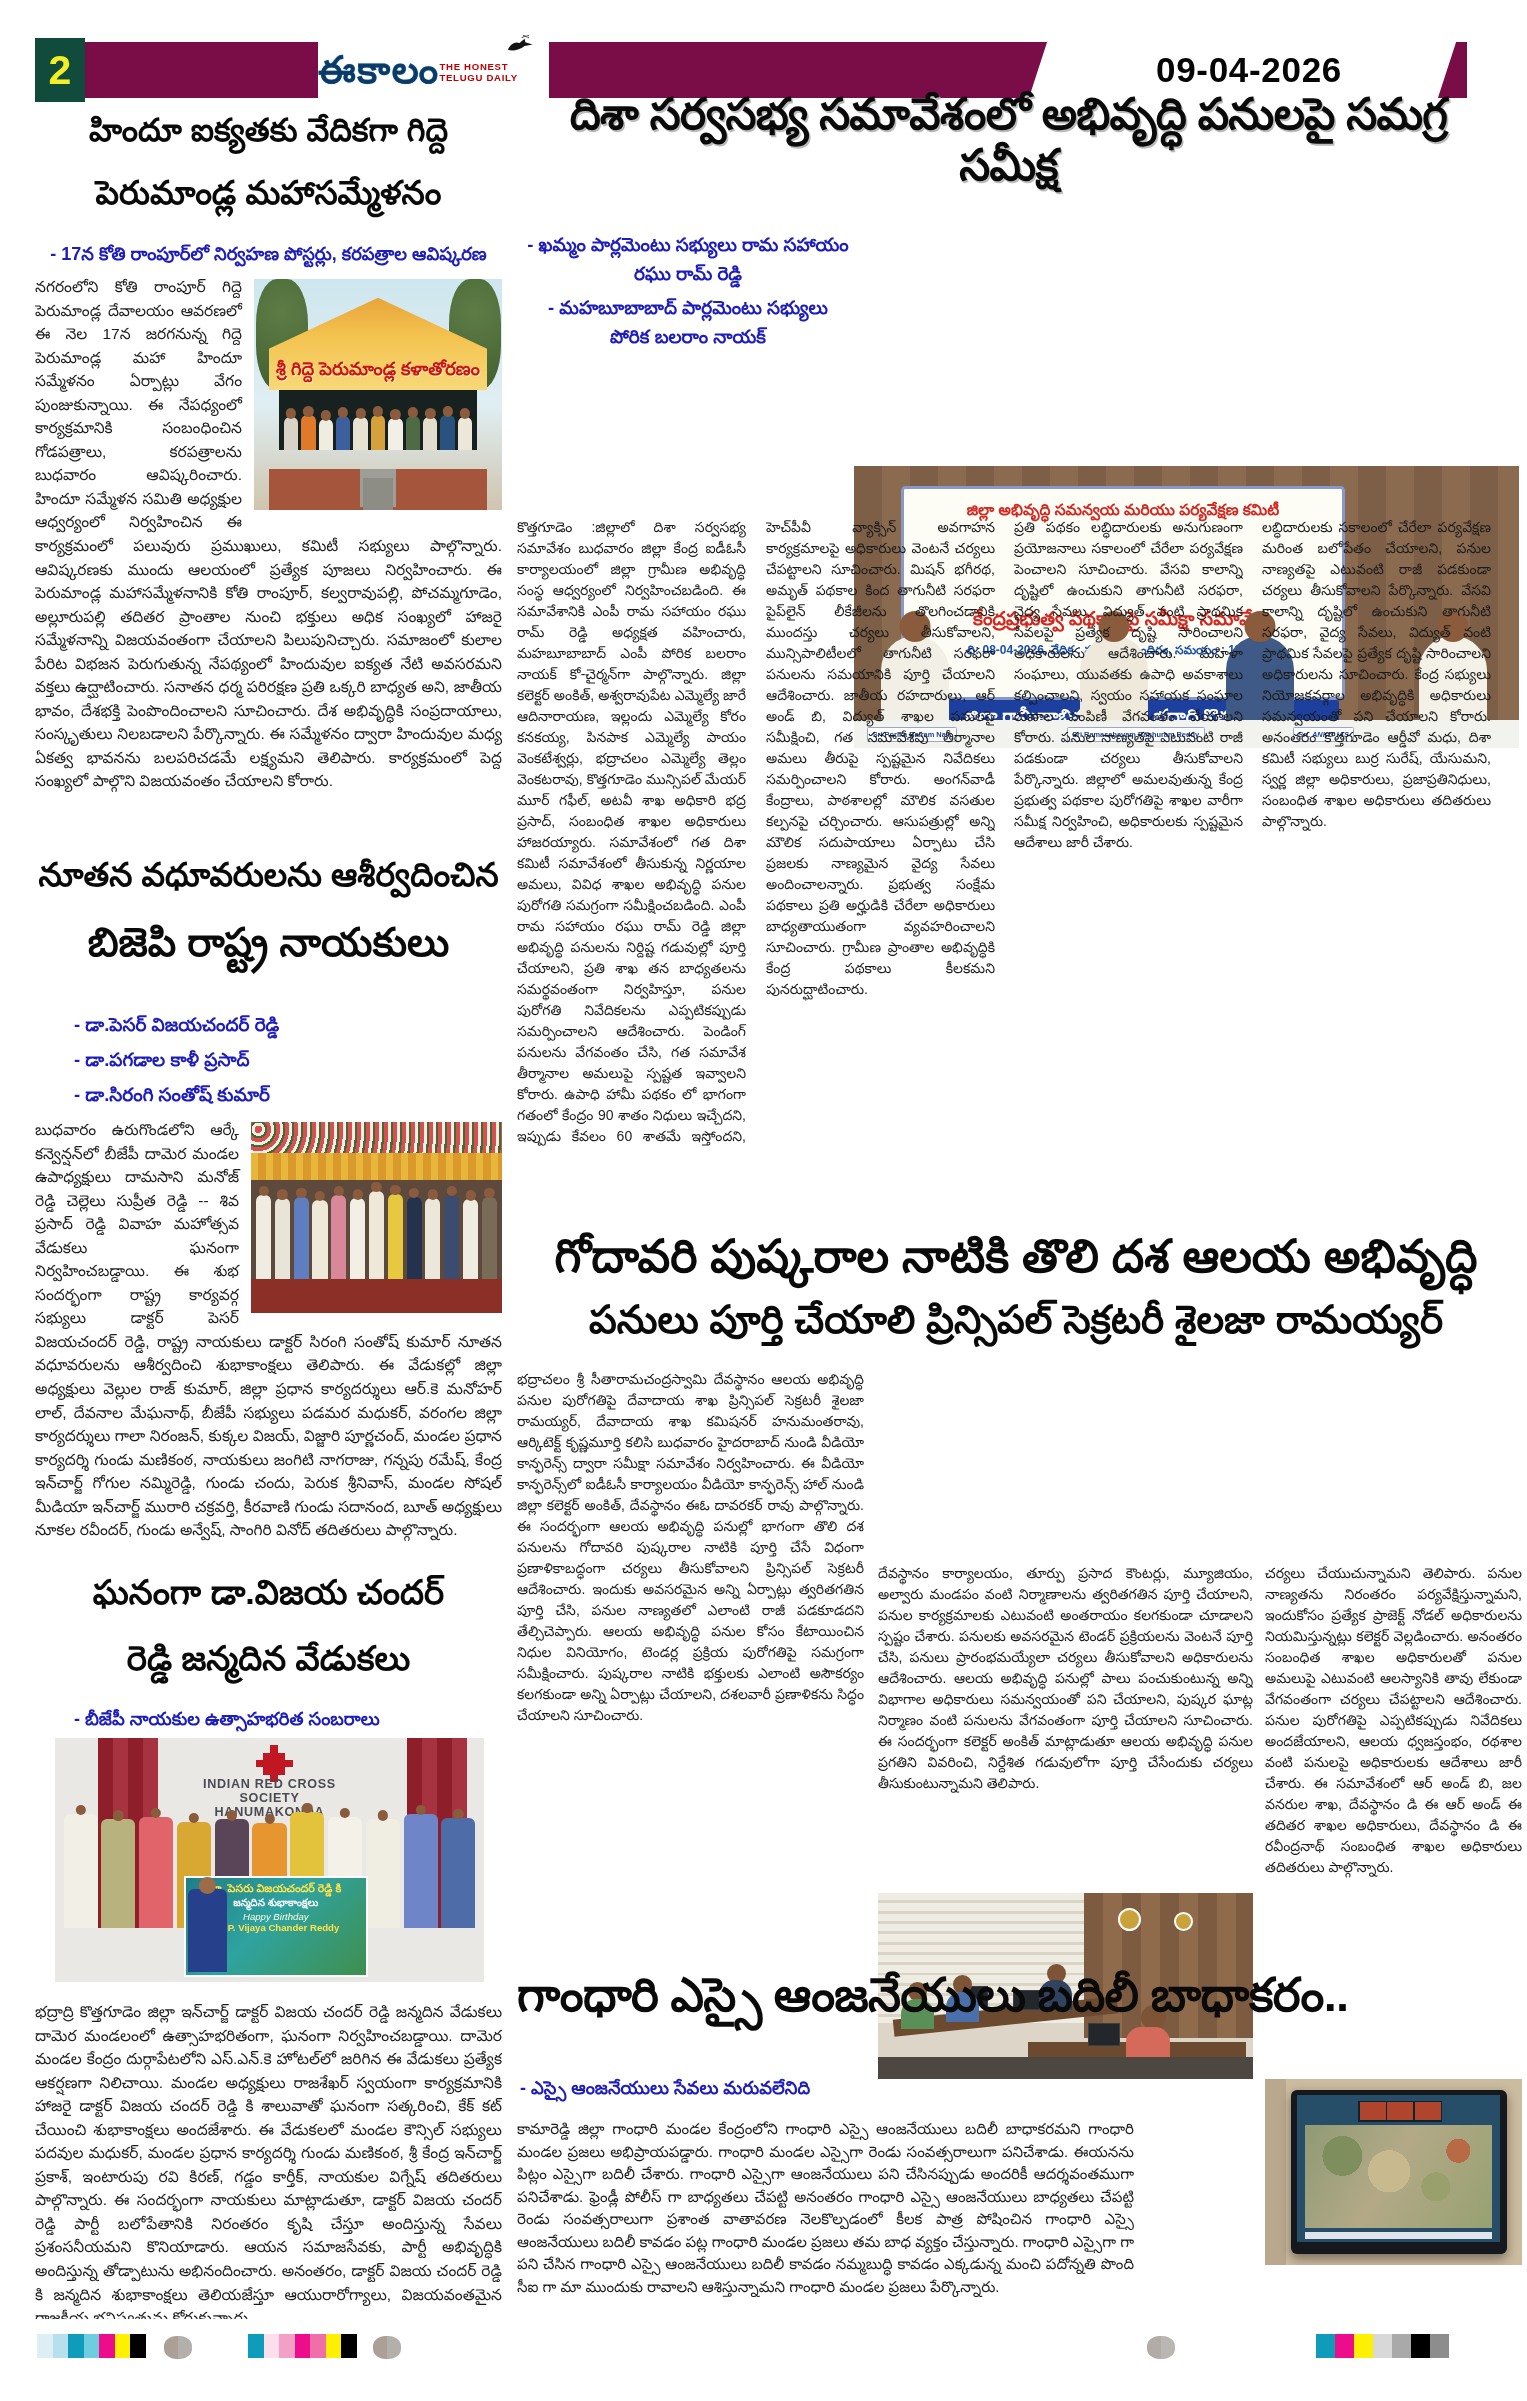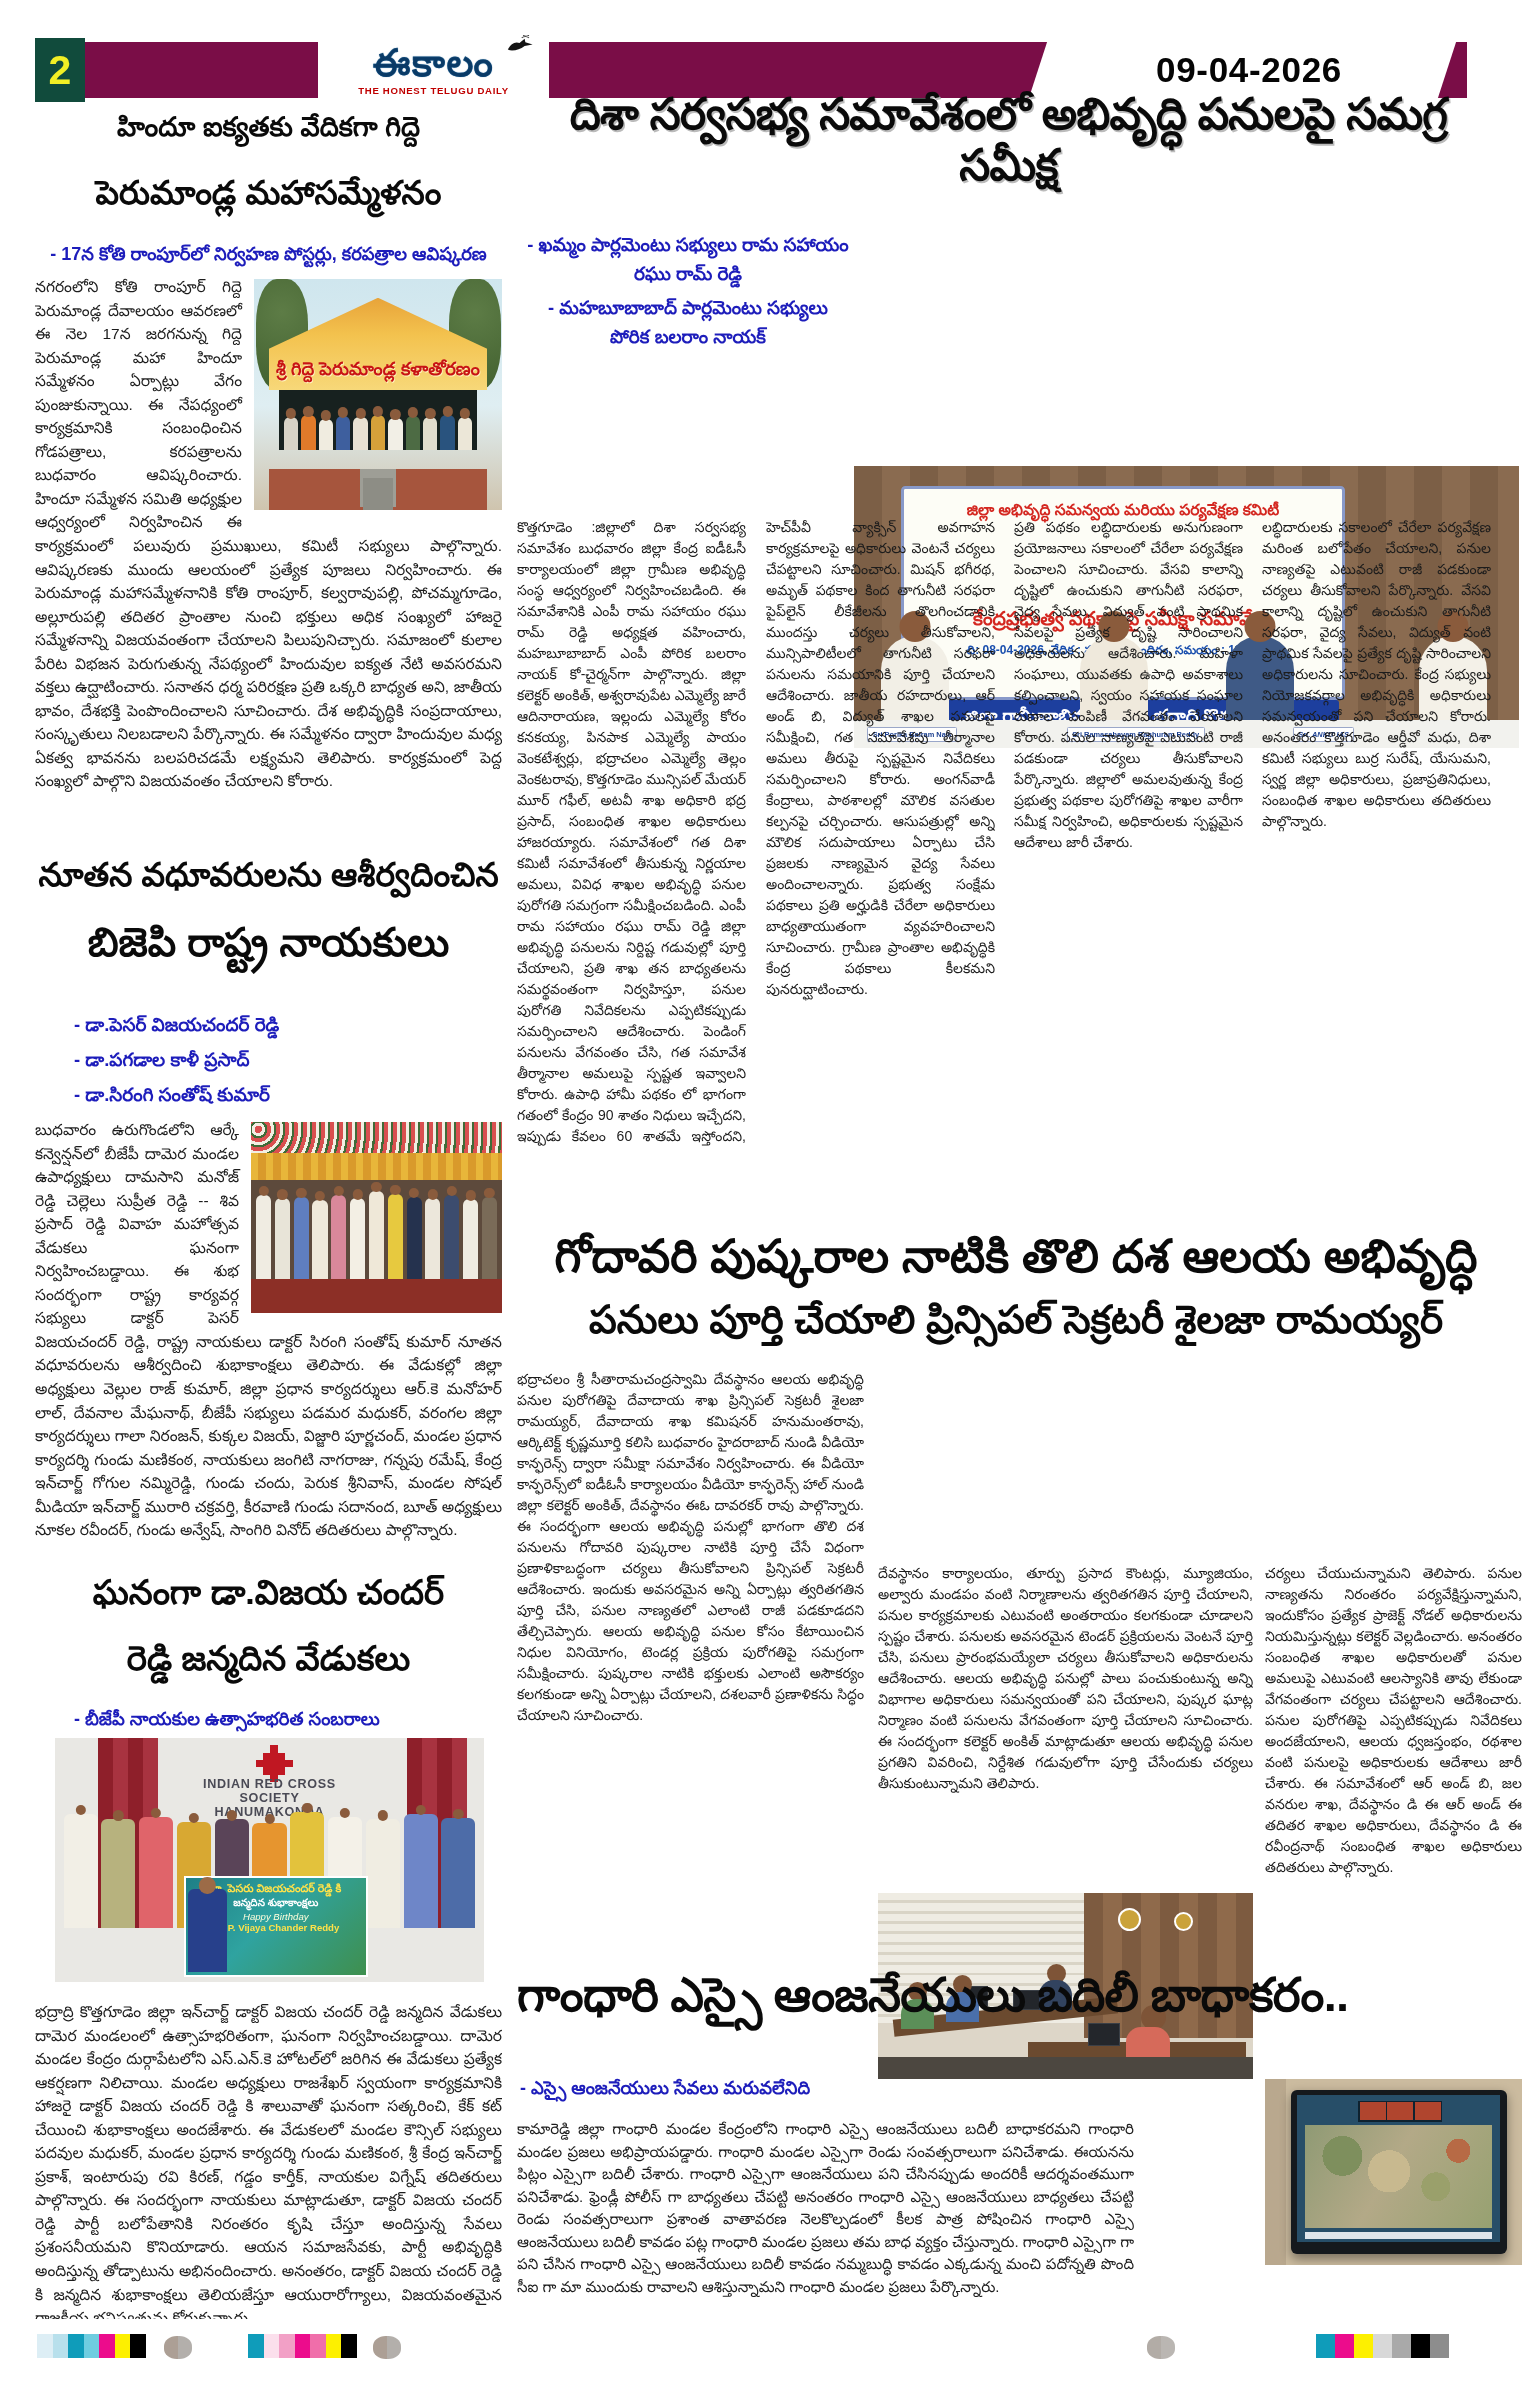--- a/index.html
+++ b/index.html
@@ -4,34 +4,34 @@
 <style>
   html,body{margin:0;padding:0;background:#fff;}
   body{font-family:"Liberation Sans", sans-serif; color:#1b1b1b;}
   .page{position:relative;width:1528px;height:2401px;background:#fff;overflow:hidden;}
   .abs{position:absolute;}
 
   
   .hdr-bar{left:35px;top:42px;width:1432px;height:56px;background:#7a0d47;}
   .hdr-num{left:35px;top:38px;width:50px;height:64px;background:#114b3c;display:flex;align-items:center;justify-content:center;
            color:#f2ef25;font-size:41px;font-weight:700;}
-  .hdr-logo{left:318px;top:33px;width:231px;height:74px;background:#fff;display:flex;flex-direction:column;align-items:center;justify-content:center;}
+  .hdr-logo{left:318px;top:33px;width:231px;height:74px;background:#fff;display:flex;flex-direction:row;align-items:center;justify-content:center;}
   .logo-main{font-size:38px;font-weight:800;letter-spacing:1.5px;
              background:linear-gradient(180deg,#bfe6f7 0%,#59a8d8 55%,#1f6fb4 100%);
              -webkit-background-clip:text;background-clip:text;color:transparent;
              text-shadow:0 0 0.7px #0a3a66;line-height:1;}
   .logo-sub{font-size:9.6px;font-weight:700;color:#c00000;letter-spacing:0.7px;margin-top:3px;}
   .logo-bird{position:absolute;right:13.3px;top:1.5px;}
   .hdr-dateplate{left:1038px;top:42px;width:409px;height:56px;background:#fff;transform:skewX(-18deg);}
   .hdr-date{left:1057px;top:42px;width:384px;height:56px;display:flex;align-items:center;justify-content:center;
             font-size:35px;font-weight:800;color:#050505;letter-spacing:0.7px;}
 
   
   .hl{font-weight:800;color:#0a0a0a;text-align:center;line-height:1.15;}
-  .hl-left1{left:35px;top:112px;width:467px;font-size:27px;}
+  .hl-left1{left:35px;top:112px;width:467px;font-size:32px;}
   .hl-left1b{left:35px;top:174px;width:467px;font-size:33px;}
   .kicker{color:#1d1dbb;font-weight:700;}
   .k-left1{left:35px;top:244px;width:467px;font-size:18px;text-align:center;}
   .bodytxt{font-size:15.5px;line-height:1.52;text-align:justify;color:#1c1c1c;overflow:hidden;}
   .bodysm{font-size:14px;line-height:1.5;text-align:justify;color:#1c1c1c;overflow:hidden;}
 
   .hl-main{left:517px;top:89px;width:983px;font-size:44px;letter-spacing:-0.7px;text-shadow:1.5px 1.5px 0 #bbb;}
   .k-main{left:526px;top:231px;width:324px;font-size:18.5px;text-align:center;line-height:1.55;}
   .k-main div{margin-bottom:6px;}
 

